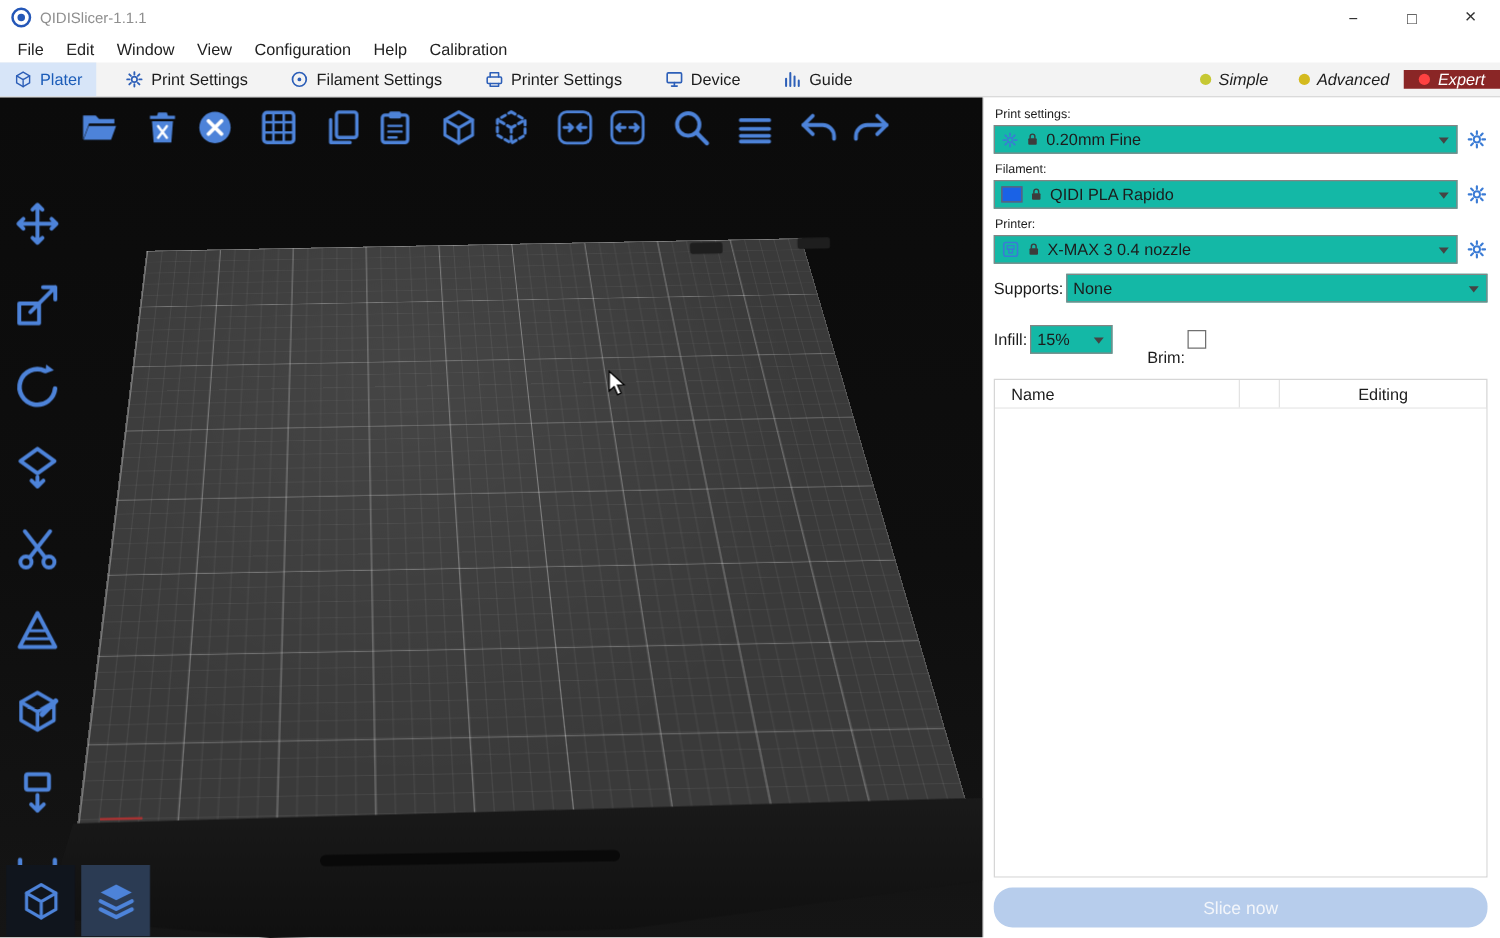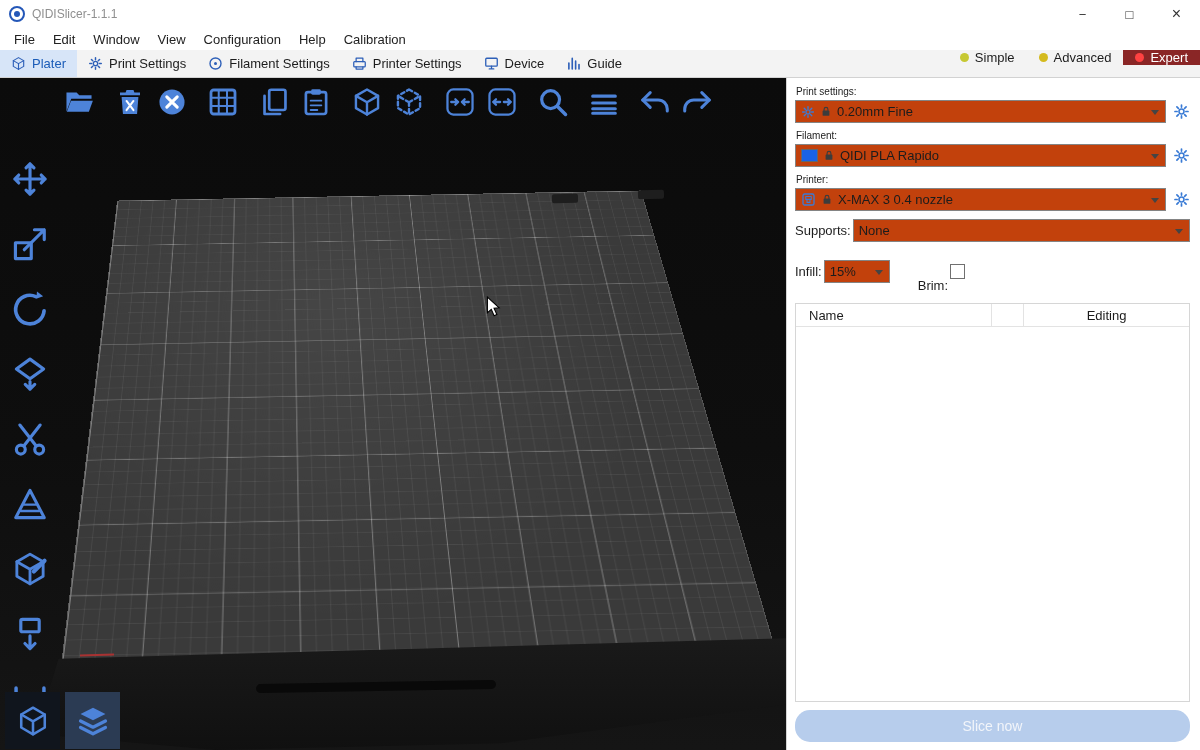--- a/index.html
+++ b/index.html
@@ -15,26 +15,26 @@
 .win-controls{margin-left:auto;display:flex;height:100%;}
 .win-btn{width:47px;display:flex;align-items:center;justify-content:center;font-size:13px;color:#333;background:none;border:0;}
 .win-btn.close{font-size:16px;}
 
 
 .menubar{height:22px;display:flex;align-items:center;padding-left:5px;background:#fff;}
 .menu-item{padding:0 9px;color:#222;}
 
 
 .tabbar{height:28px;background:#f3f3f3;border-bottom:1px solid #d2d2d2;display:flex;align-items:stretch;}
-.tabs-left{display:flex;align-items:stretch;}
+.tabs-left{display:flex;align-items:stretch;gap:12px;}
 .tab{display:flex;align-items:center;gap:6px;padding:0 11px;color:#1c1c1c;}
 .tab.selected{background:#d7e5f8;color:#1b5cb8;}
 .ic{display:inline-flex;}
 .tab .ic{width:15px;height:15px;color:#2d5fb8;}
-.modes{margin-left:auto;display:flex;align-items:flex-start;}
+.modes{margin-left:auto;display:flex;align-items:center;font-style:italic;}
 .mode{display:flex;align-items:center;gap:6px;padding:0 12px;color:#1c1c1c;}
 .mode .dot{width:9px;height:9px;border-radius:50%;display:inline-block;}
 .mode.selected{color:#fff;}
 
 
 .main{display:flex;height:672px;}
 .viewport{width:786px;position:relative;background:linear-gradient(180deg,#0b0b0b 0%,#0e0e0e 55%,#151515 100%);overflow:hidden;}
 .sidebar{width:414px;background:#fff;border-left:1px solid #d4d4d4;padding:5px 10px 8px 8px;display:flex;flex-direction:column;}
 
 
@@ -64,21 +64,21 @@
 .bed-base{position:absolute;left:36px;top:558px;width:750px;height:114px;background:linear-gradient(180deg,#1a1a1a,#101010);
   clip-path:polygon(3% 20%,100% 2%,100% 60%,62% 94%,24% 100%,0 86%);}
 .bed-slot{position:absolute;left:256px;top:604px;width:240px;height:9px;border-radius:5px;background:#090909;transform:rotate(-1deg);}
 .clip{position:absolute;width:26px;height:9px;background:#1e1e1e;border-radius:2px;transform:rotate(-1deg);}
 .axis-x{position:absolute;left:80px;top:576px;width:34px;height:2px;background:#a83232;transform:rotate(-1.5deg);}
 .cursor{position:absolute;left:486px;top:218px;width:15px;height:22px;z-index:6;}
 
 
 .sb-label{font-size:10px;color:#1c1c1c;margin:3px 0 3px 1px;}
 .sb-row{display:flex;align-items:center;gap:7px;margin-bottom:4px;}
-.combo{flex:1;height:23px;border:1px solid #848484;background:#c2410c;display:flex;align-items:center;gap:5px;padding:0 6px 0 5px;min-width:0;}
+.combo{flex:1;height:23px;border:1px solid #848484;background:#14b8a6;display:flex;align-items:center;gap:5px;padding:0 6px 0 5px;min-width:0;}
 .combo .c-text{flex:1;color:#1c1c1c;white-space:nowrap;overflow:hidden;}
 .arrow-down{width:0;height:0;border:4px solid transparent;border-top:5px solid #444;margin-top:5px;flex:0 0 auto;}
 .combo .ic{flex:0 0 auto;}
 .ic.gear{width:14px;height:14px;color:#3a7bd5;}
 .ic.lock{width:12px;height:13px;color:#3c3c3c;}
 .ic.printer{width:15px;height:15px;color:#3a7bd5;}
 .swatch{width:17px;height:13px;border:1px solid #666;flex:0 0 auto;}
 .gear-btn{width:17px;height:17px;color:#3a7bd5;background:none;border:0;display:inline-flex;flex:0 0 auto;padding:0;}
 .sb-inline{display:flex;align-items:center;margin:4px 0 4px;gap:2px;color:#1c1c1c;}
 .combo.infill{flex:0 0 66px;}

